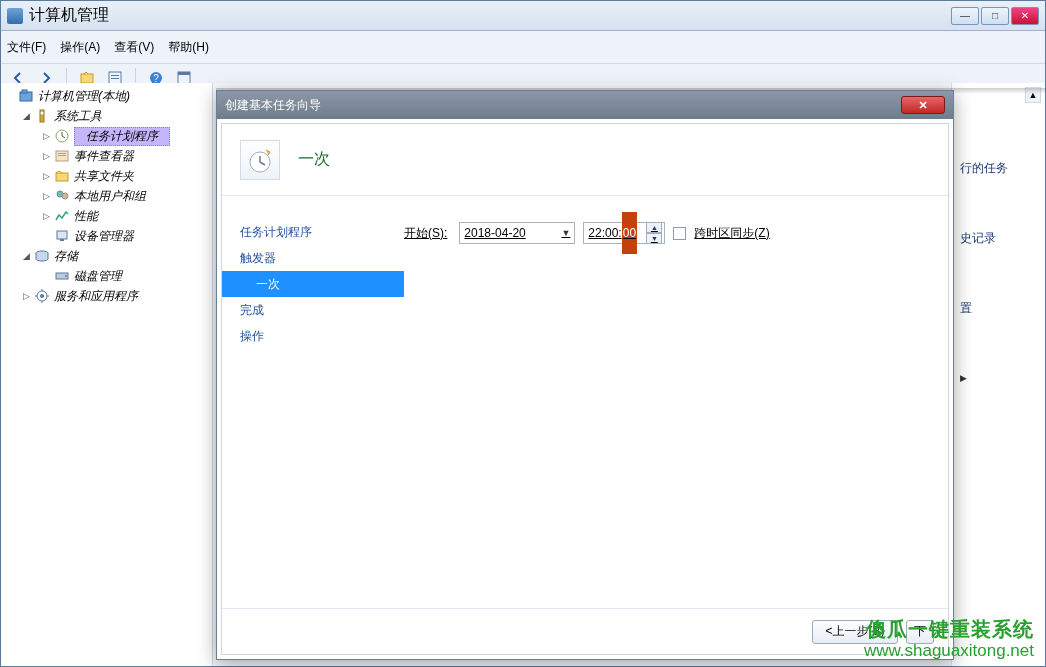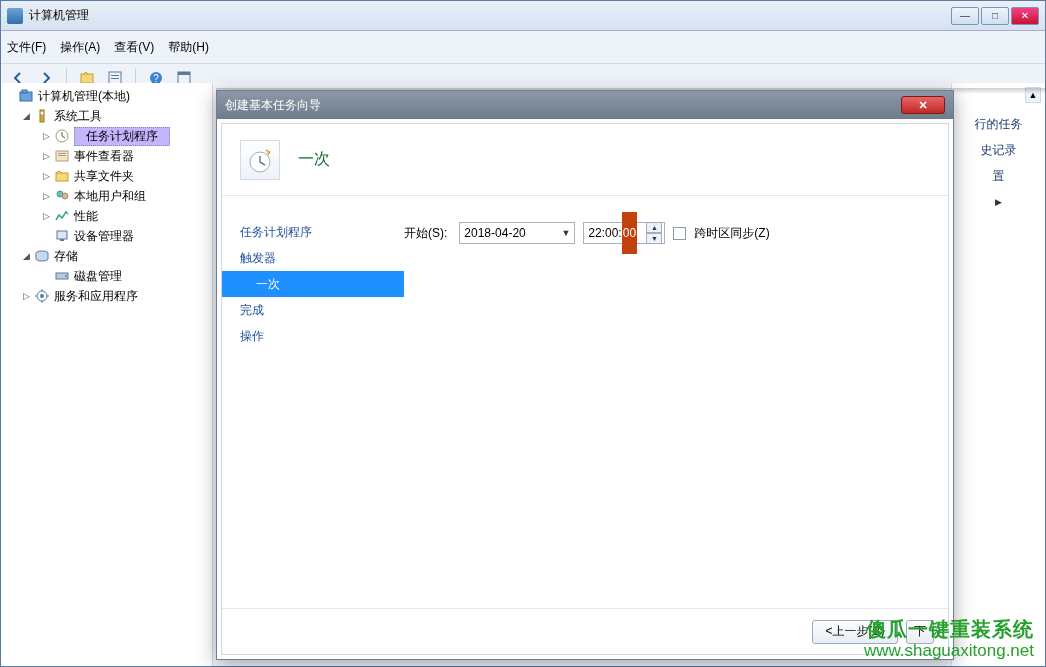--- a/index.html
+++ b/index.html
@@ -2,49 +2,49 @@
 <html><head>
 <meta charset="utf-8">
 <style>
 * { box-sizing: border-box; font-family: "Microsoft YaHei", Tahoma, sans-serif; }
 body { margin: 0; width: 1046px; height: 667px; overflow: hidden; background: #dce5f0; font-size: 12px; color: #000; position: relative; }
 
 
 .main-window { position: absolute; left: 0; top: 0; width: 1046px; height: 667px; border: 1px solid #5a7aa0; background: #fff; }
 .titlebar { height: 30px; background: linear-gradient(#e9eff7,#d5e2f2); display: flex; align-items: center; padding: 0 6px; border-bottom: 1px solid #aac; }
 .titlebar .icon { width: 16px; height: 16px; margin-right: 6px; background: linear-gradient(#6fa3d8,#2f6fab); border-radius: 2px; }
-.titlebar .title { flex: 1; font-size: 12px; }
+.titlebar .title { flex: 1; font-size: 16px; }
 .winbtns { display: flex; gap: 2px; }
 .winbtn { width: 28px; height: 18px; border: 1px solid #7a94b8; background: linear-gradient(#eef4fb,#cfe0f2); display: flex; align-items: center; justify-content: center; font-size: 10px; color: #334; border-radius: 2px; }
 .winbtn.close { background: linear-gradient(#e48,#c13); color: #fff; }
 
 .menubar { height: 22px; background: #eef3fa; border-bottom: 1px solid #d0d9e6; display: flex; align-items: center; padding: 16px 6px; gap: 14px; }
 .menubar span { font-size: 12px; }
 
 .toolbar { height: 28px; background: #eef3fa; border-bottom: 1px solid #cfd9e6; display: flex; align-items: center; padding: 0 6px; gap: 6px; }
 .tbtn { width: 22px; height: 22px; display: flex; align-items: center; justify-content: center; border: 1px solid transparent; border-radius: 2px; }
 .tbtn svg { width: 16px; height: 16px; }
 .tsep { width: 1px; height: 20px; background: #c8d2e0; margin: 0 3px; }
 
 .client { position: absolute; left: 0; right: 0; top: 82px; bottom: 0; display: flex; }
 
 
 .tree { width: 212px; border-right: 1px solid #cfd9e6; background: #fff; padding: 3px 0; overflow: hidden; }
 .tree .node { display: flex; align-items: center; height: 20px; padding-right: 4px; white-space: nowrap; }
 .tree .exp { width: 11px; text-align: center; color: #555; font-size: 9px; margin-right: 2px; }
 .tree .nicon { width: 16px; height: 16px; margin-right: 4px; display: flex; align-items: center; justify-content: center; }
 .tree .nicon svg { width: 16px; height: 16px; }
-.tree .nlabel { font-size: 12px; }
+.tree .nlabel { font-size: 12px; font-style: italic; }
 .tree .sel .nlabel { background: #c4b5fd; border: 1px dotted #6a8fbf; padding: 0 11px; }
 .l0 { padding-left: 4px; } .l1 { padding-left: 20px; } .l2 { padding-left: 40px; }
 
 
 .rightpanel { flex: 1; background: #f5f7fb; position: relative; }
 .actions-col { position: absolute; right: 0; top: 0; width: 94px; height: 100%; background: #fff; border-left: 1px solid #dbe2ec; padding: 28px 8px 0; }
-.actions-col .row { height: 26px; display: flex; align-items: center; font-size: 12px; justify-content: center; color: #1a3a6e; }
+.actions-col .row { height: 26px; display: flex; align-items: center; font-size: 12px; justify-content: flex-start; color: #1a3a6e; margin-top: 44px; }
 .actions-col .row .arrow { font-size: 9px; color: #333; }
 .actions-col .scroll-up { position: absolute; right: 4px; top: 4px; width: 16px; height: 16px; background: #eef3fa; border: 1px solid #cfd9e6; display:flex; align-items:center; justify-content:center; font-size:9px; }
 
 
 .dialog { position: absolute; left: 216px; top: 90px; width: 738px; height: 570px; background: #fff; border: 1px solid #6b7f97; box-shadow: 0 4px 18px rgba(0,0,0,.35); z-index: 10; }
 .dlg-titlebar { height: 28px; background: linear-gradient(#8c98a7,#6f7c8c); display: flex; align-items: center; padding: 0 8px; color: #fff; font-size: 12px; }
 .dlg-titlebar .dtitle { flex: 1; color: #fff; }
 .dlg-close { width: 44px; height: 18px; background: linear-gradient(#e86565,#c22828); border: 1px solid #7a1a1a; border-radius: 3px; display:flex; align-items:center; justify-content:center; color:#fff; font-size:11px; font-weight:bold; }
 
 .dlg-body { position: absolute; left: 4px; right: 4px; top: 32px; bottom: 4px; background: #fff; border: 1px solid #cfd6df; }
@@ -53,21 +53,21 @@
 .dlg-header .hicon svg { width: 28px; height: 28px; }
 .dlg-header .htitle { font-size: 16px; color: #176b2e; }
 
 .dlg-content { position: absolute; left: 0; right: 0; top: 73px; bottom: 48px; display: flex; }
 .dlg-nav { width: 182px; padding: 22px 0 0; }
 .dlg-nav .step { height: 26px; display:flex; align-items:center; padding-left: 18px; font-size: 12px; color: #1f4f9e; cursor: default; }
 .dlg-nav .step.sub { padding-left: 34px; }
 .dlg-nav .step.sel { background: #1e90ff; color: #fff; }
 
 .dlg-page { flex: 1; padding: 24px 12px 0 0; position: relative; }
-.dlg-field-row { display: flex; align-items: center; gap: 8px; height: 24px; }
+.dlg-field-row { display: flex; align-items: center; gap: 8px; height: 24px; text-decoration: underline; }
 .dlg-field-row .flabel { font-size: 12px; margin-right: 4px; }
 .date-input { width: 116px; height: 22px; border: 1px solid #a7b3c3; display:flex; align-items:center; padding: 0 4px; font-size:12px; background:#fff; }
 .date-input .dd { margin-left: auto; font-size:9px; color:#333; }
 .time-input { width: 82px; height: 22px; border: 1px solid #a7b3c3; display:flex; align-items:center; padding: 0 2px 0 4px; font-size:12px; background:#fff; }
 .time-input .selseg { background: #c2410c; color: #fff; padding: 14px 1px; }
 .spinner { width: 16px; height: 22px; margin-left:auto; display:flex; flex-direction:column; }
 .spinner div { flex:1; border:1px solid #9fb0c4; background:#eef2f8; font-size:7px; display:flex; align-items:center; justify-content:center; color:#334; }
 .chk { width: 13px; height: 13px; border: 1px solid #8a9bb2; background:#fff; }
 
 .dlg-footer { position: absolute; left: 0; right: 0; bottom: 0; height: 46px; border-top: 1px solid #e3e8ef; display:flex; align-items:center; justify-content:flex-end; gap: 8px; padding: 0 14px; }

